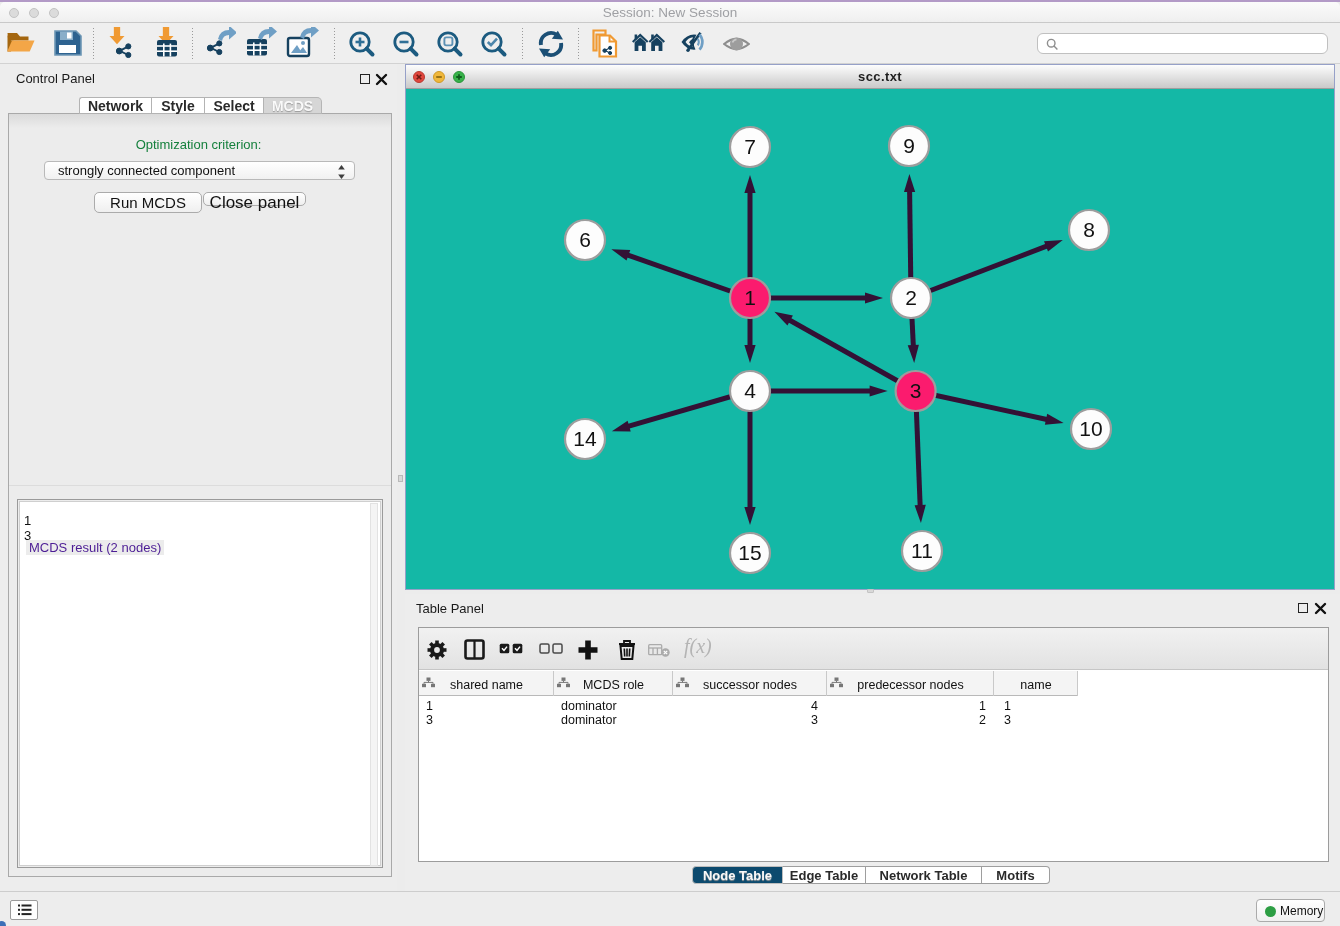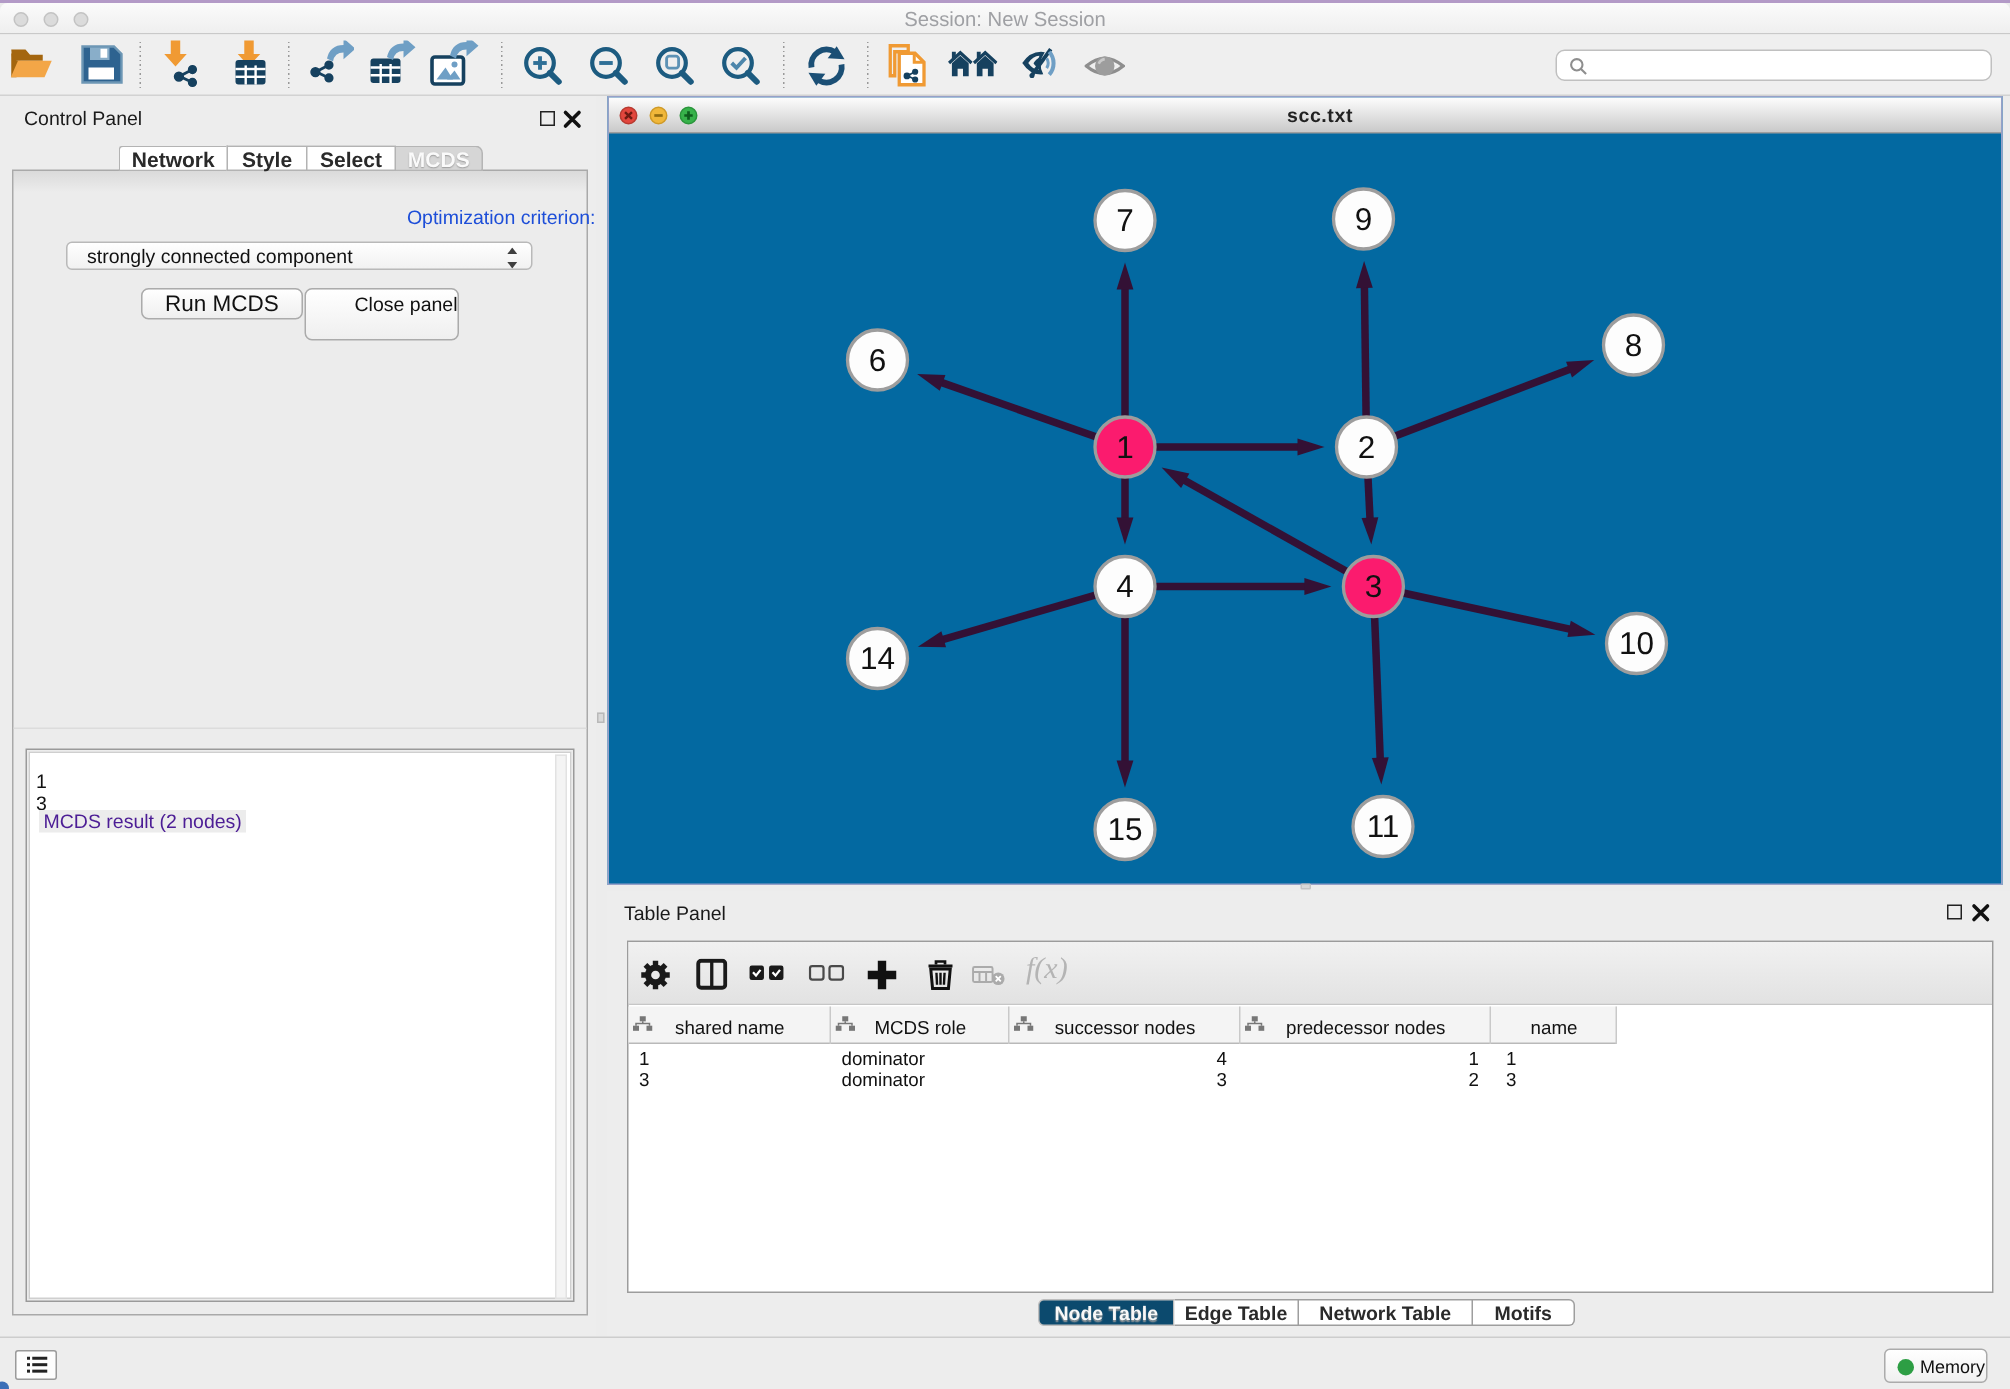--- a/index.html
+++ b/index.html
@@ -176,47 +176,47 @@
 
   <div class="abs" style="left:8px;top:49px;width:384px;height:764px;border:1px solid #a9a9a9;background:linear-gradient(#dadada,#ececec 14px);"></div>
 
   <div class="abs" style="left:79px;top:33px;height:17px;display:flex;font-size:14px;font-weight:bold;color:#2a2a2a;">
     <div style="width:72px;background:#fff;border:1px solid #b3b3b3;border-right:none;border-radius:3px 0 0 0;text-align:center;line-height:16px;">Network</div>
     <div style="width:53px;background:#fff;border:1px solid #b3b3b3;border-right:none;text-align:center;line-height:16px;">Style</div>
     <div style="width:60px;background:#fff;border:1px solid #b3b3b3;text-align:center;line-height:16px;">Select</div>
     <div style="width:58px;background:#d6d6d6;border:1px solid #b5b5b5;border-left:none;border-radius:0 5px 0 0;text-align:center;line-height:16px;color:#fafafa;text-shadow:0 1px 1px #9a9a9a;">MCDS</div>
   </div>
 
-  <div class="abs" style="left:0;top:73px;width:397px;text-align:right;font-size:13px;color:#1d4ed8;">Optimization criterion:</div>
+  <div class="abs" style="left:0;top:73px;width:397px;text-align:center;font-size:13px;color:#15803d;">Optimization criterion:</div>
 
   <div class="abs" style="left:44px;top:97px;width:311px;height:19px;background:linear-gradient(#ffffff,#f1f1f1);border:1px solid #b9b9b9;border-radius:4px;">
      <div style="position:absolute;left:13px;top:1px;font-size:13px;line-height:16px;color:#111;">strongly connected component</div>
      <svg width="9" height="14" style="position:absolute;right:8px;top:2.5px" viewBox="0 0 9 14">
         <path d="M4.5 0 L7.8 4.4 H1.2 z" fill="#3f3f3f"></path>
         <path d="M4.5 14 L7.8 9.6 H1.2 z" fill="#3f3f3f"></path>
       </svg>
   </div>
 
   <div class="abs" style="left:94px;top:128px;width:108px;height:21px;background:linear-gradient(#ffffff,#efefef);border:1px solid #ababab;border-radius:5px;text-align:center;font-size:15px;line-height:19px;color:#111;">Run MCDS</div>
-  <div class="abs" style="left:203px;top:128px;width:103px;height:35px;background:linear-gradient(#ffffff,#efefef);border:1px solid #ababab;border-radius:5px;text-align:right;font-size:13px;line-height:19px;color:#111;">Close panel</div>
+  <div class="abs" style="left:203px;top:128px;width:103px;height:14px;background:linear-gradient(#ffffff,#efefef);border:1px solid #ababab;border-radius:5px;text-align:center;font-size:17px;line-height:19px;color:#111;">Close panel</div>
 
   <div class="abs" style="left:9px;top:421px;width:382px;height:1px;background:#dcdcdc;"></div>
 
   <div class="abs" style="left:17px;top:435px;width:366px;height:369px;border:1px solid #9a9a9a;">
      <div class="abs" style="left:8px;top:-8px;background:#ececec;padding:0 3px;font-size:13px;color:#4c1d95;z-index:3;margin-top:48px;">MCDS result (2 nodes)</div>
      <div class="abs" style="left:1px;top:1px;width:362px;height:365px;background:#fff;border:1px solid #cfcfcf;">
         <div style="position:absolute;left:4px;top:12px;font-size:13px;line-height:14.5px;color:#111;">1<br>3</div>
         <div style="position:absolute;right:2px;top:1px;width:8px;height:363px;background:#f4f4f4;border:1px solid #e2e2e2;"></div>
      </div>
   </div>
 </div>
 
 <div class="abs" style="left:398px;top:475px;width:5px;height:7px;background:#d9d9d9;border:1px solid #b9b9b9;"></div>
 
-<div class="abs" style="left:405px;top:64px;width:930px;height:526px;border:1px solid #96a0c8;background:#0369a1;">
+<div class="abs" style="left:405px;top:64px;width:930px;height:526px;border:1px solid #96a0c8;background:#14b8a6;">
   <div class="abs" style="left:0;top:0;width:928px;height:24px;background:linear-gradient(#fdfdfd,#c9c9c9);border-bottom:1px solid #9e9e9e;">
     <div class="abs" style="left:7px;top:6px;width:12px;height:12px;border-radius:50%;background:#e2463d;border:1px solid #b73a30;">
         <svg width="10" height="10" style="position:absolute;left:0px;top:0px" viewBox="0 0 10 10">
           <path d="M2.7 2.7 L7.3 7.3 M7.3 2.7 L2.7 7.3" stroke="#6e1a12" stroke-width="1.6"></path>
         </svg>
       </div>
     <div class="abs" style="left:27px;top:6px;width:12px;height:12px;border-radius:50%;background:#f0b73a;border:1px solid #cf9a27;">
         <svg width="10" height="10" style="position:absolute;left:0px;top:0px" viewBox="0 0 10 10">
           <path d="M2.2 5 h5.6" stroke="#8f6b11" stroke-width="1.8"></path>
         </svg>

